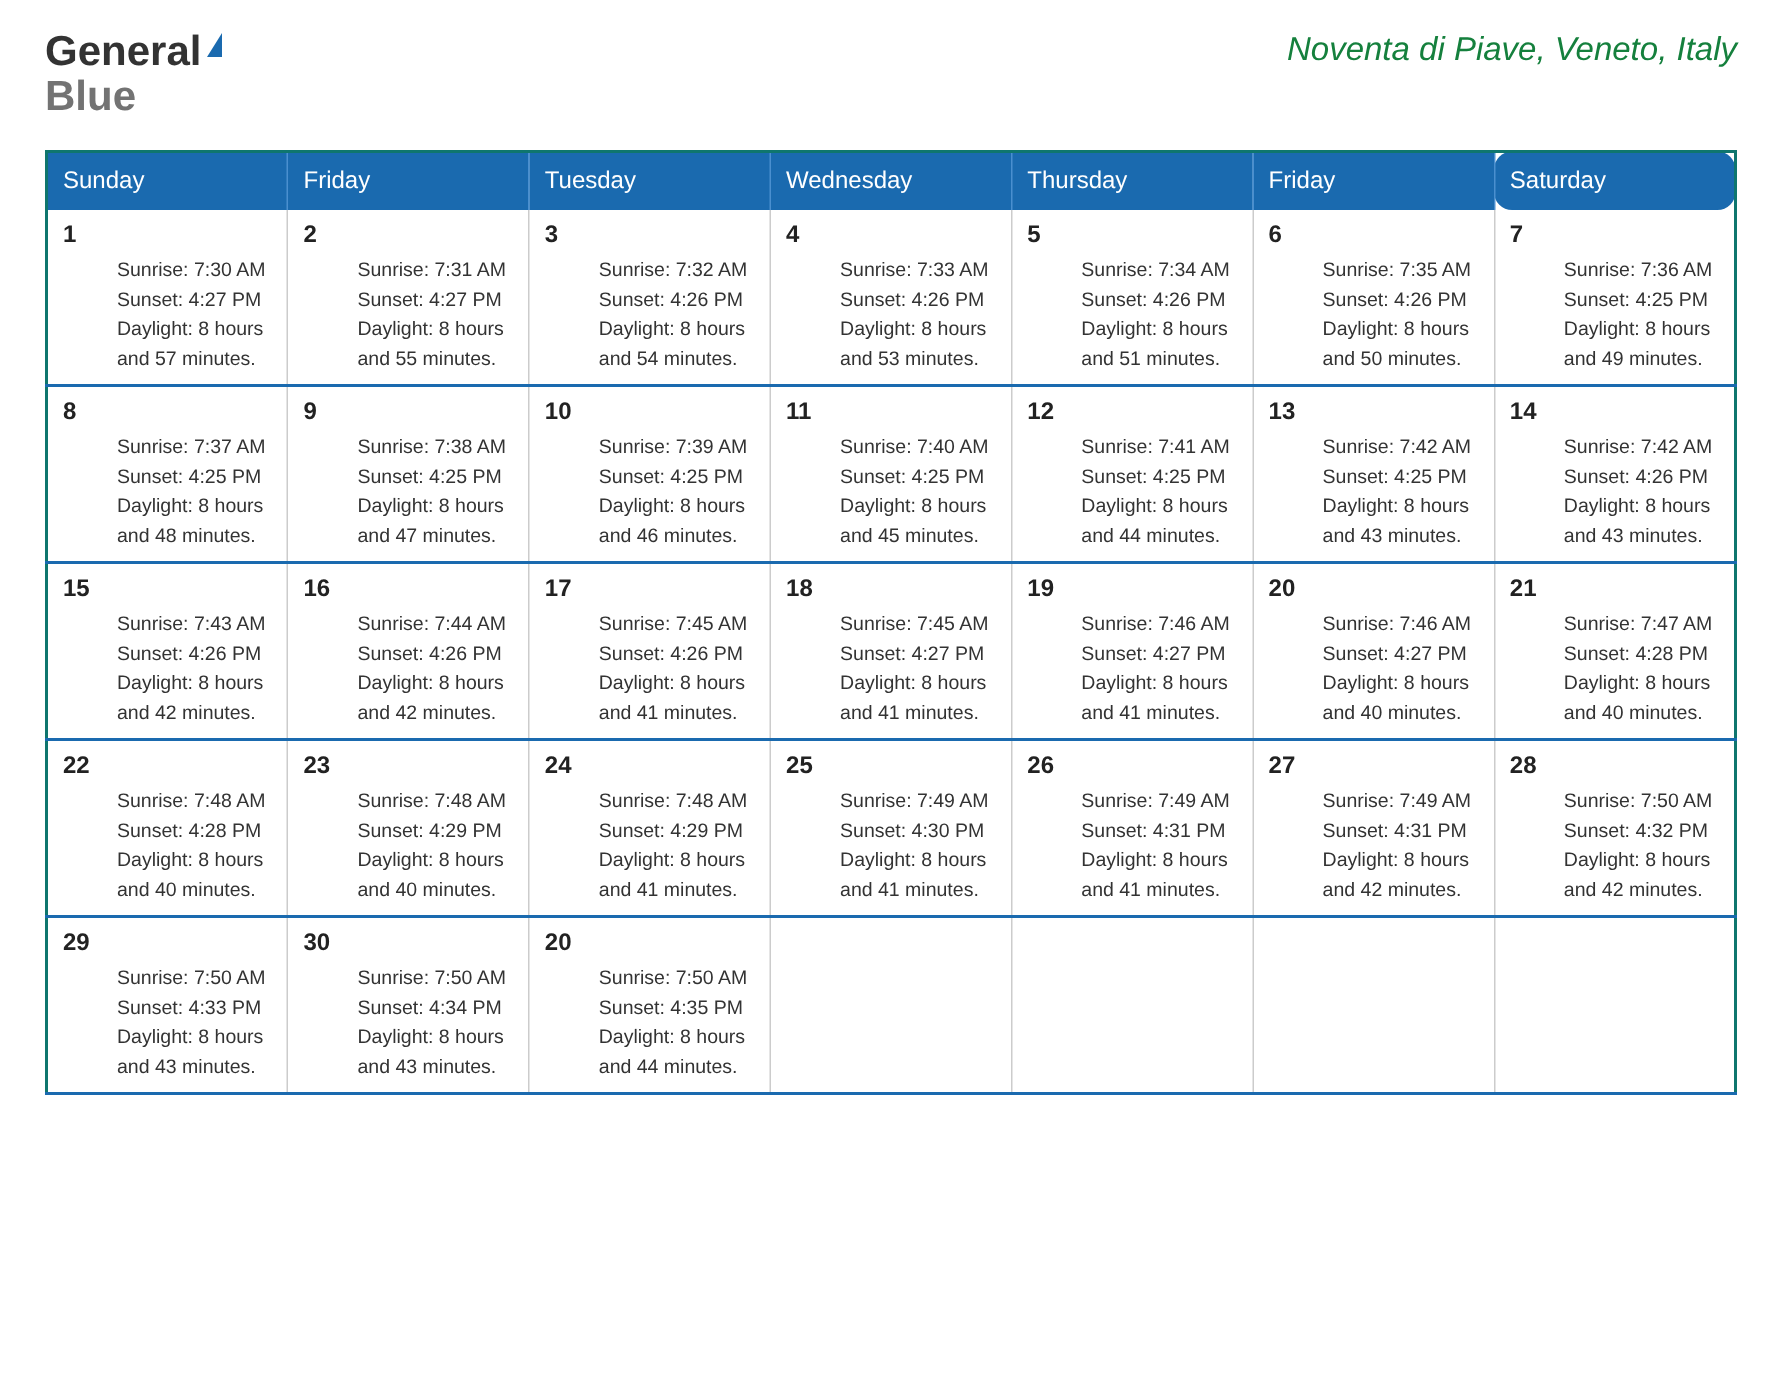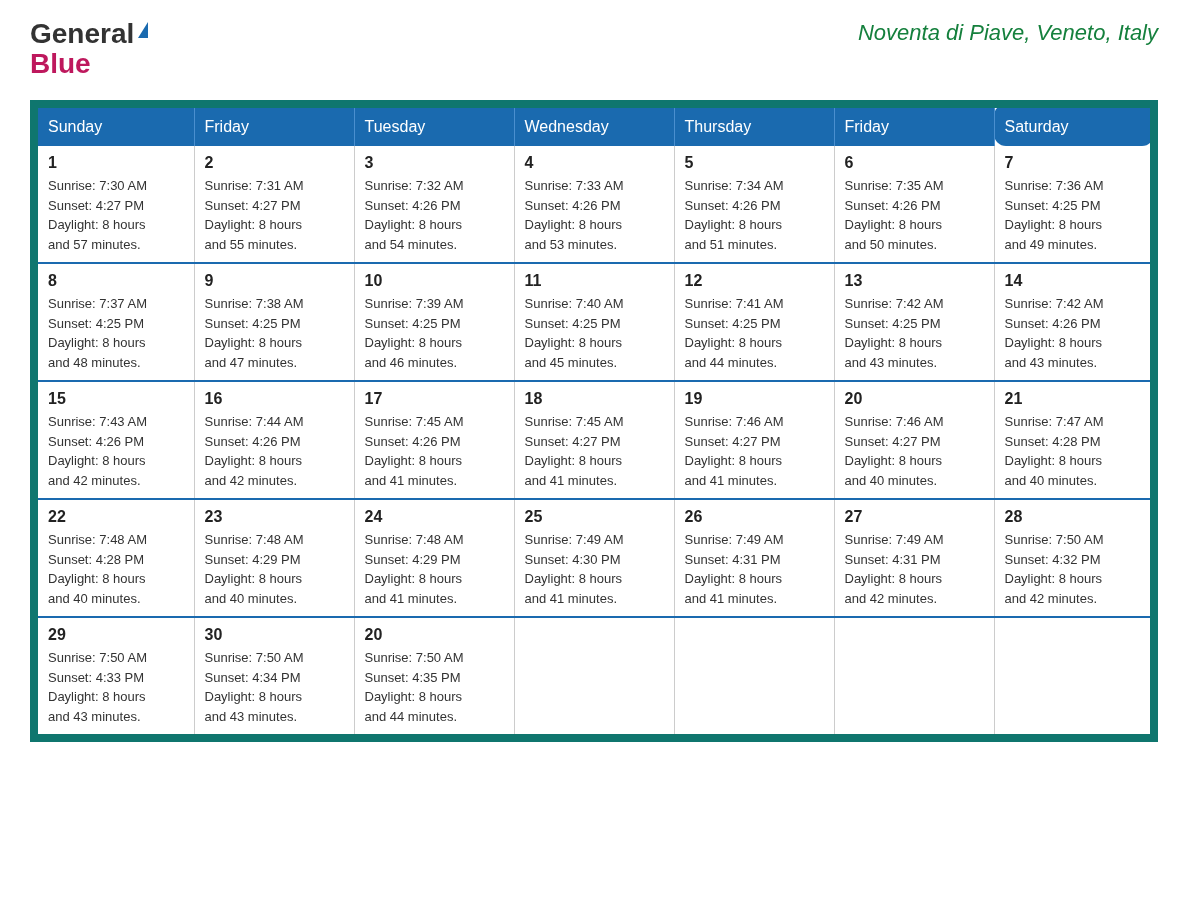--- a/index.html
+++ b/index.html
@@ -24,21 +24,21 @@
     }
     .logo-general {
       font-size: 28px;
       font-weight: bold;
       color: #333;
       line-height: 1;
     }
     .logo-blue {
       font-size: 28px;
       font-weight: bold;
-      color: #be185d;
+      color: #737373;
       display: flex;
       align-items: center;
       gap: 4px;
     }
     .title-section {
       text-align: right;
     }
     .month-title {
       font-size: 56px;
       font-weight: normal;
@@ -46,21 +46,21 @@
       line-height: 1.1;
     }
     .location-title {
       font-size: 22px;
       color: #15803d;
       font-style: italic;
     }
     table {
       width: 100%;
       border-collapse: collapse;
-      border: 8px solid #0f766e;
+      border: 2px solid #0f766e;
       padding-left: 34px;
     }
     thead tr {
       background-color: #1a6aaf;
     }
     thead th {
       color: #fff;
       font-size: 16px;
       font-weight: normal;
       text-align: left;
@@ -87,20 +87,21 @@
     }
     .day-num {
       font-size: 16px;
       font-weight: bold;
       margin-bottom: 4px;
     }
     .day-info {
       font-size: 13px;
       line-height: 1.5;
       color: #333;
+      margin-left: 36px;
     }
     .empty-cell {
       background: #fff;
     }
   </style>
 </head>
 <body>
 
 <div class="header">
   <div class="logo">

